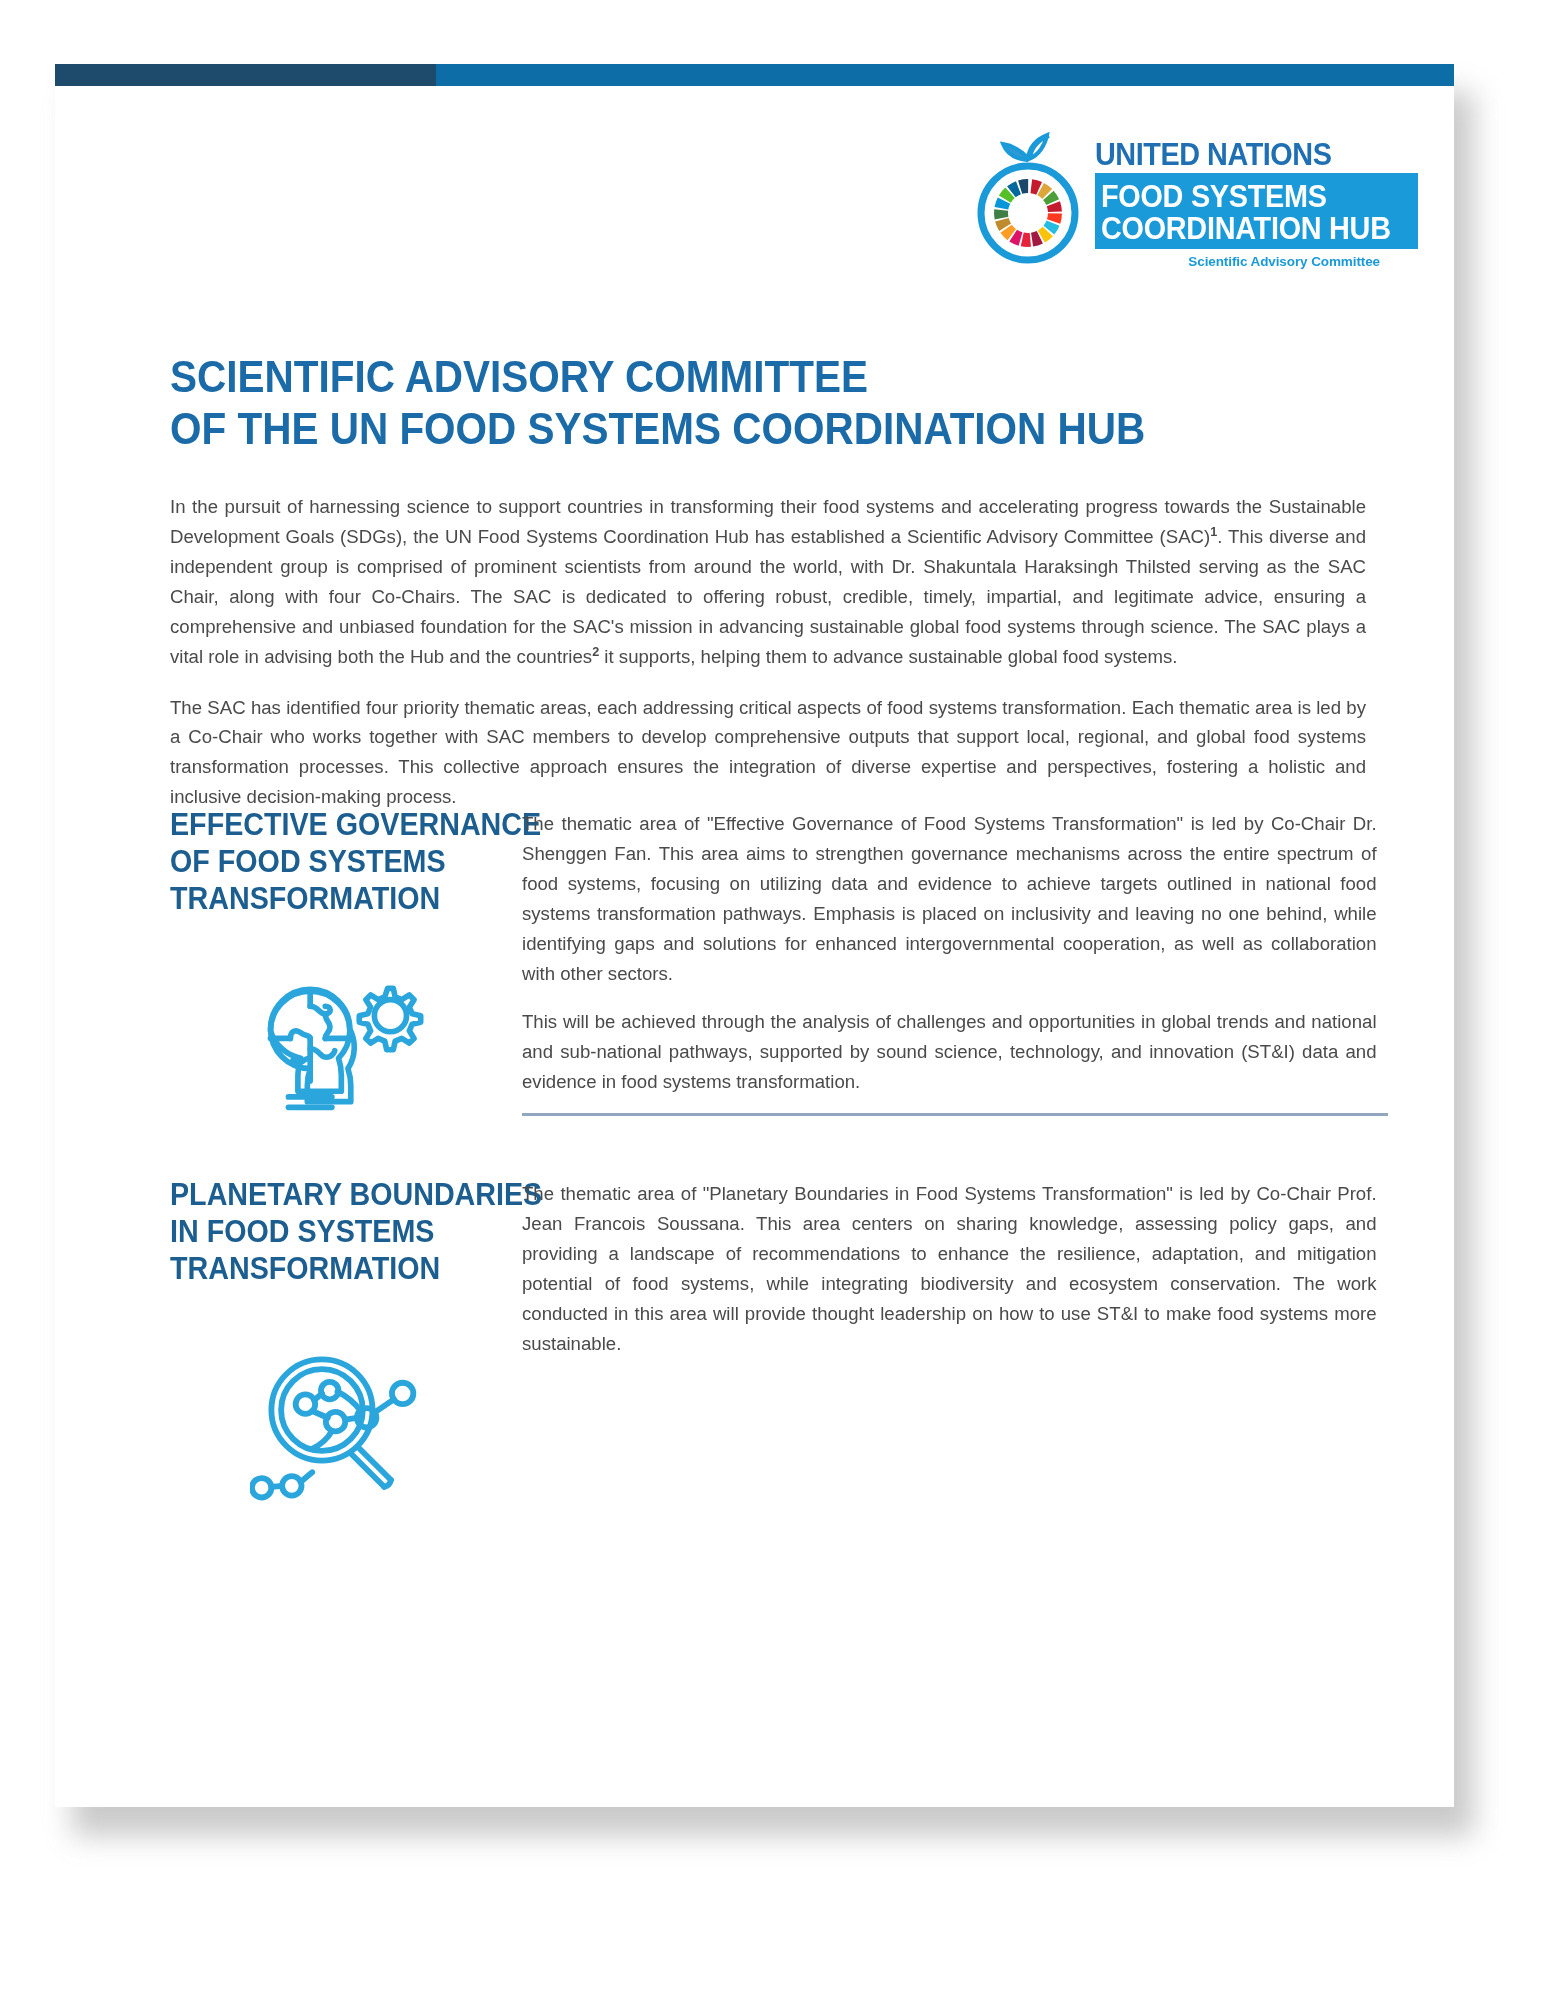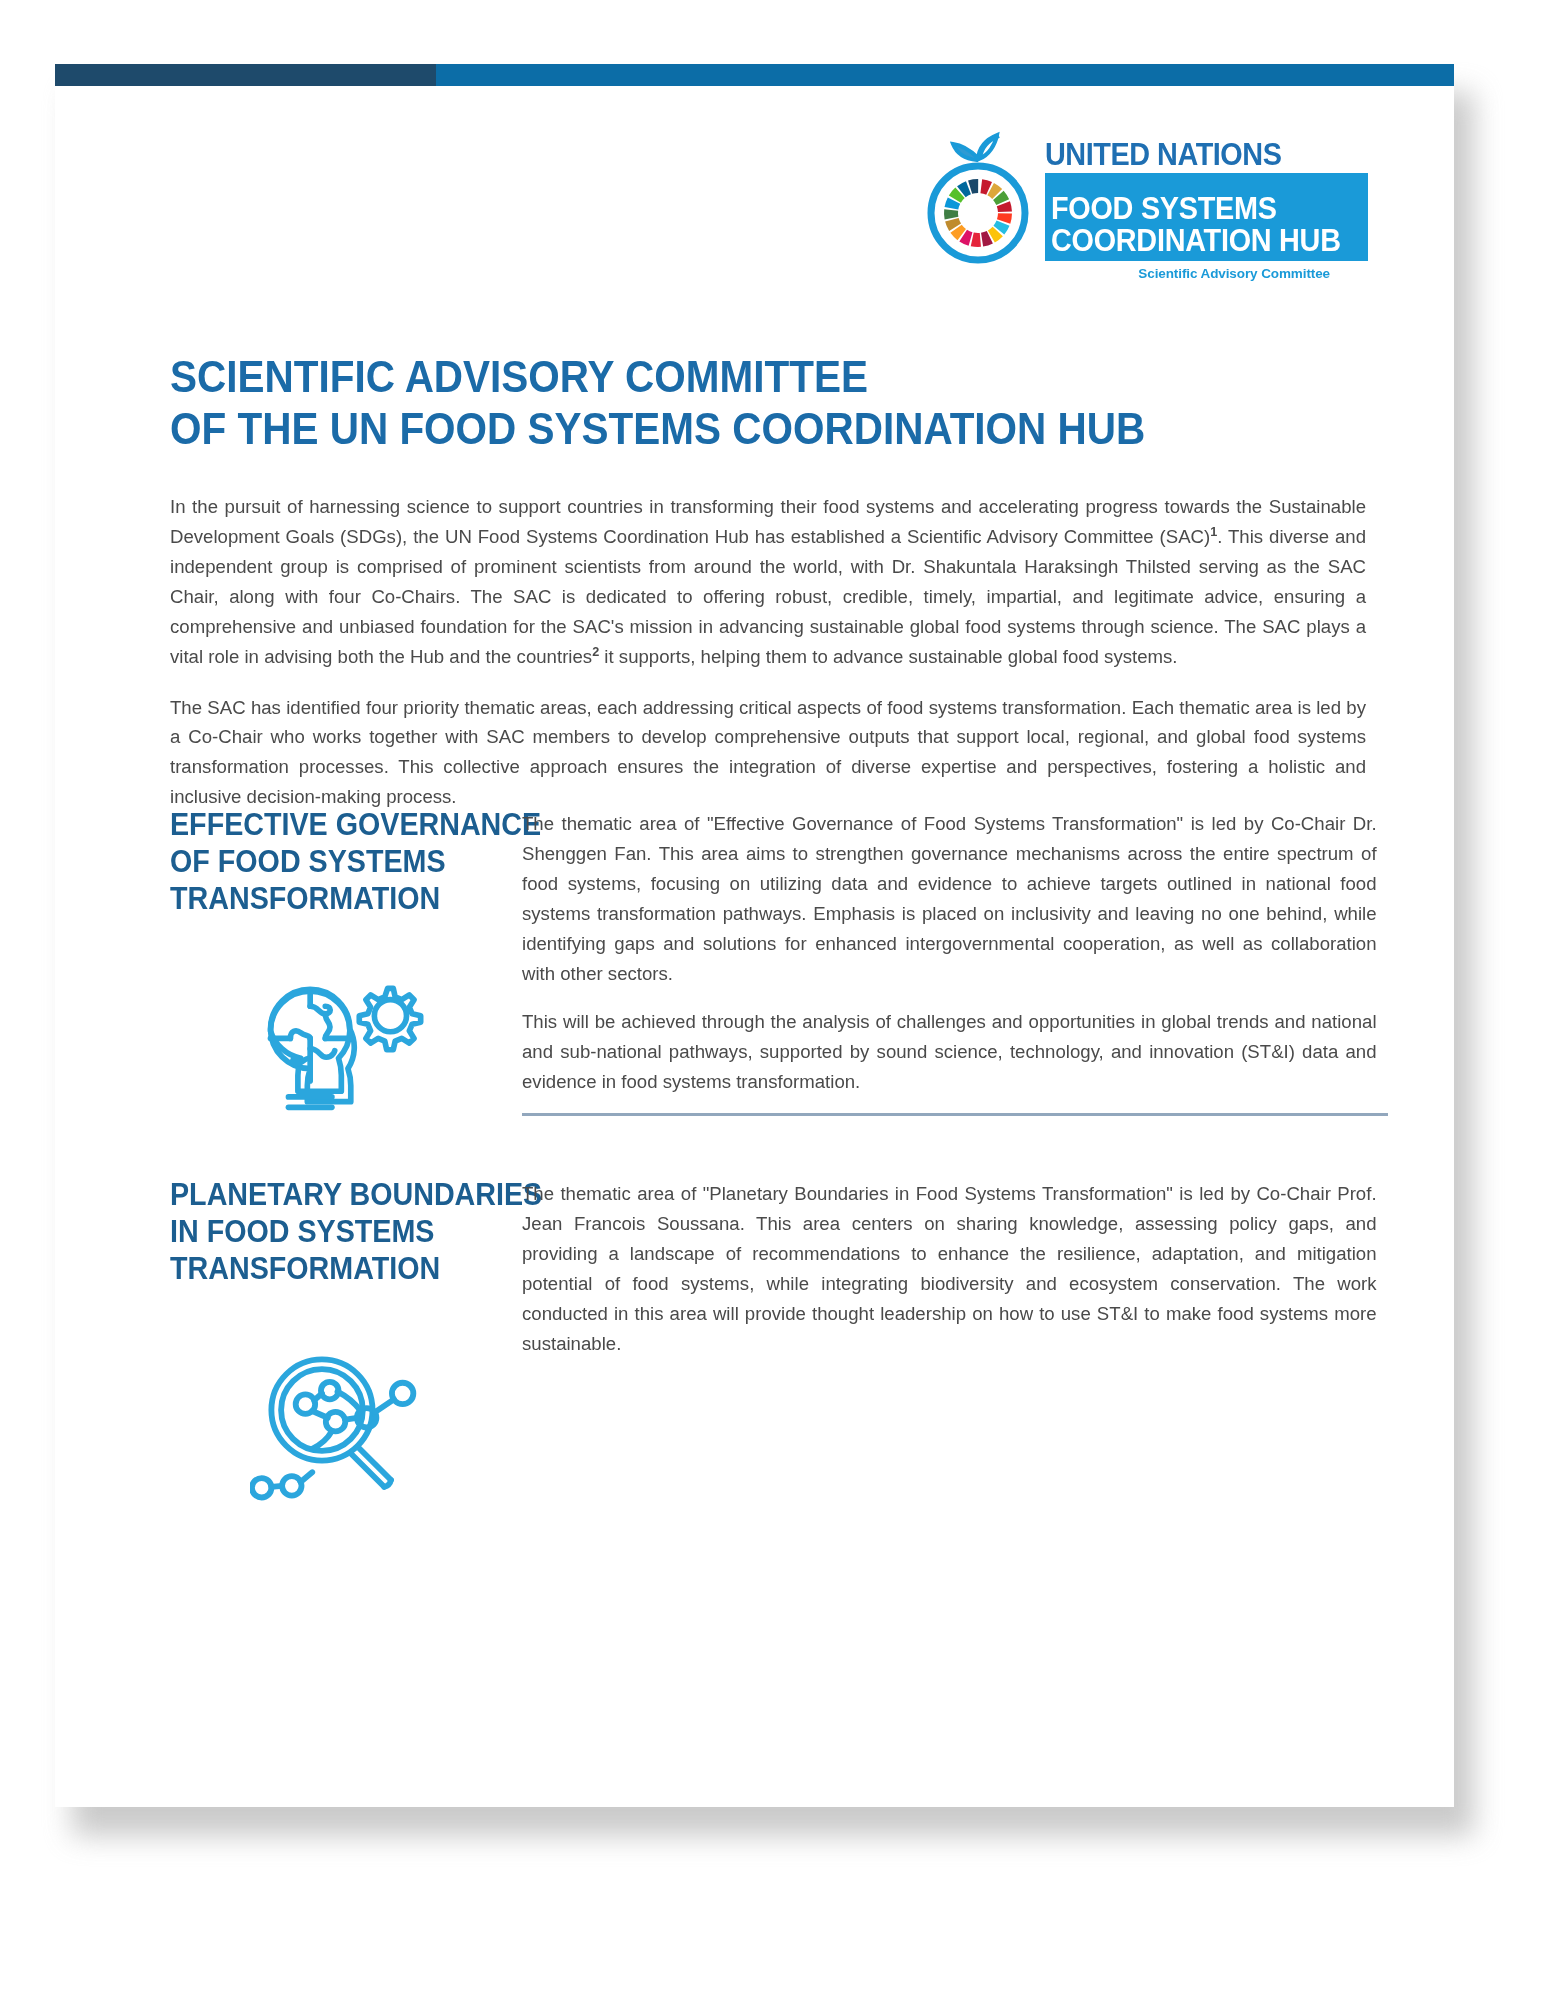--- a/index.html
+++ b/index.html
@@ -50,21 +50,21 @@
     width: 100%;
     height: 22px;
     display: flex;
   }
   .topbar-left  { width: 27.2%; background: #1e4a6b; }
   .topbar-right { flex: 1;      background: #0c6da7; }
 
   
   .logo-block {
     position: absolute;
-    left: 862px;
+    left: 912px;
     top: 53px;
     width: 420px;
     height: 165px;
   }
   .logo-mark {
     position: absolute;
     left: 0; top: 8px;
     width: 122px; height: 140px;
   }
   .logo-text {
@@ -79,21 +79,21 @@
     font-size: 31px;
     letter-spacing: -0.5px;
     color: #1f6fb2;
     line-height: 1;
     transform: scaleX(.93);
     transform-origin: left center;
     white-space: nowrap;
   }
   .logo-band {
     background: #1a9ad8;
-    padding: 20px 5px 4px 6px;
+    padding: 8px 5px 4px 6px;
     margin-top: 3px;
     display: inline-block;
   }
   .logo-line2, .logo-line3 {
     font-family: "Liberation Sans Narrow", "Liberation Sans", sans-serif;
     font-weight: bold;
     font-size: 31px;
     color: #ffffff;
     line-height: 1.04;
     letter-spacing: -0.3px;

